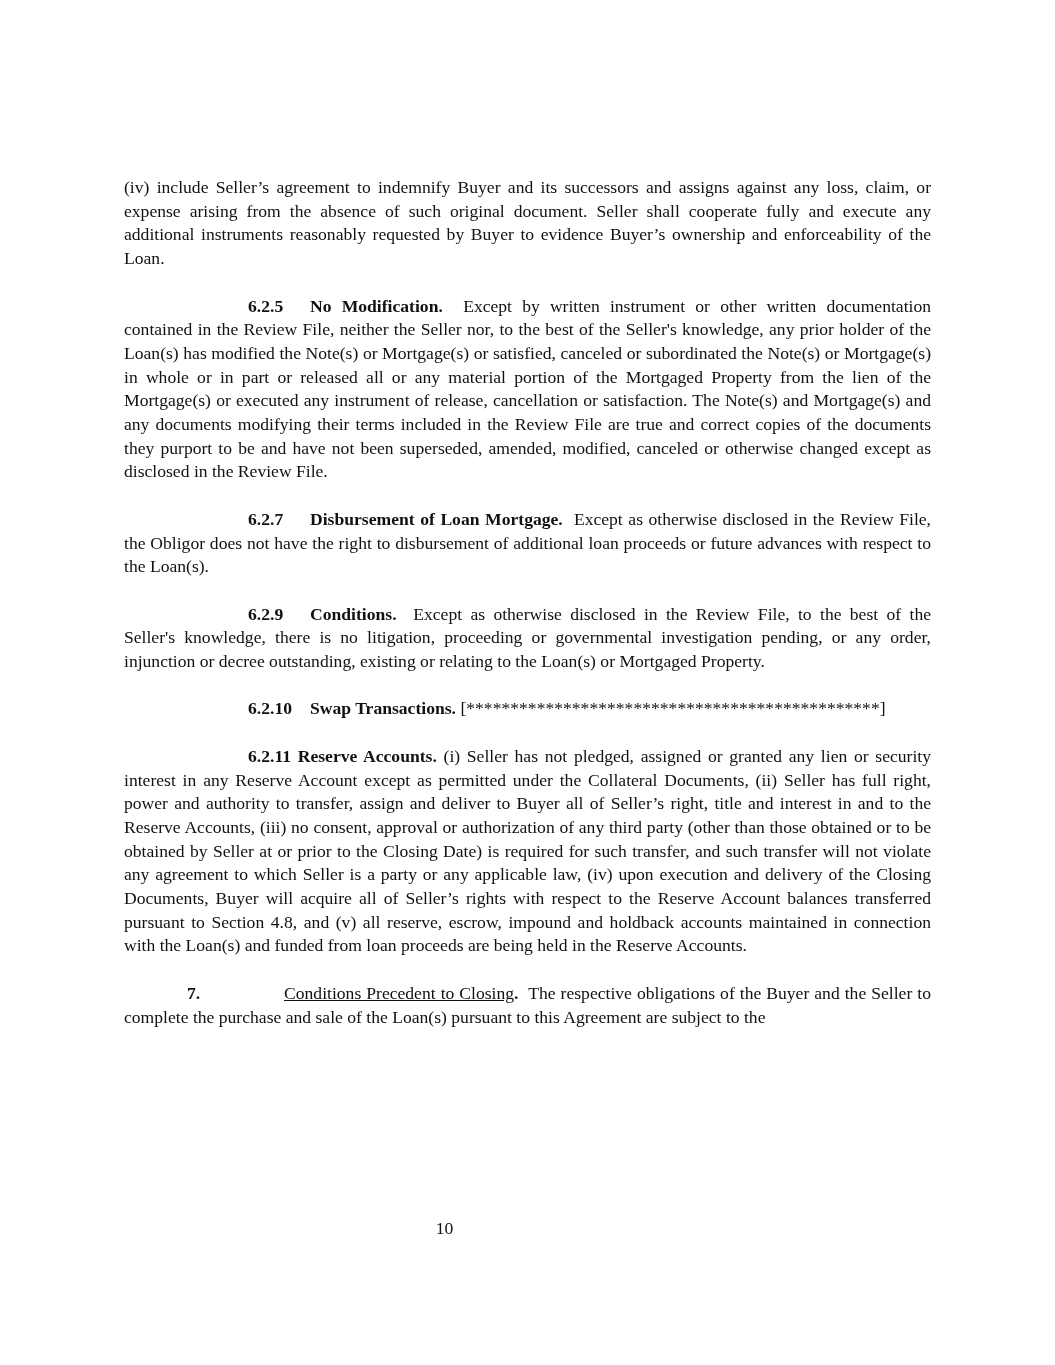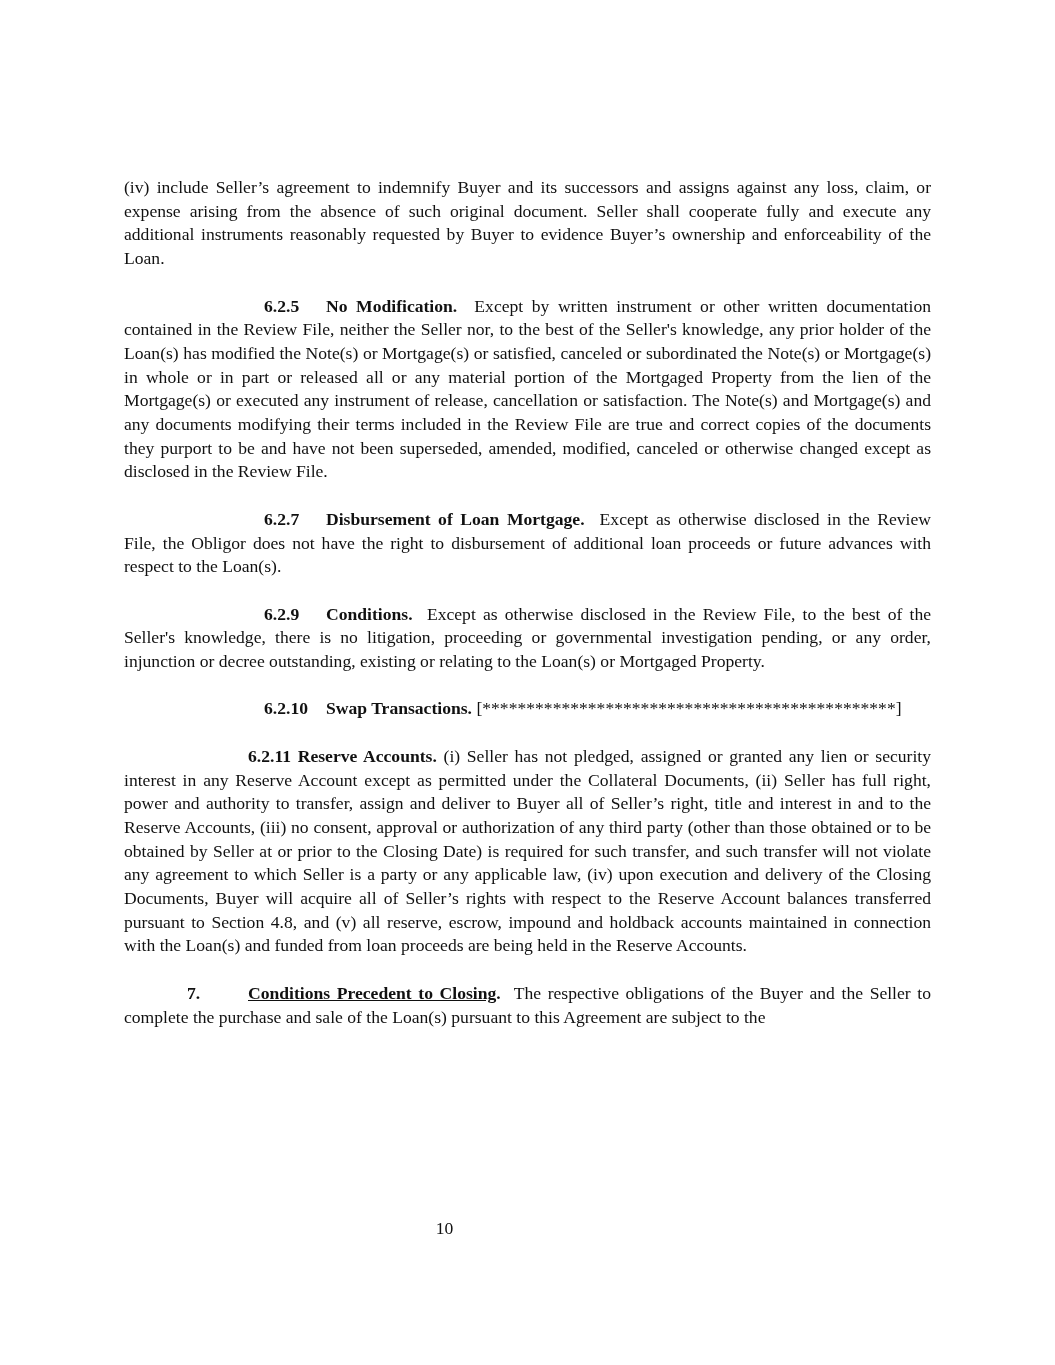--- a/index.html
+++ b/index.html
@@ -28,35 +28,35 @@
       text-align: justify;
       text-align-last: left;
     }
     .para { margin-bottom: 23.7px; }
     .indent { text-indent: 124px; }
     .num {
       font-weight: bold;
       display: inline-block;
       text-indent: 0;
       width: 62px;
-      margin-left: 16px;
     }
     .num-wide { width: 62px; }
     .title { font-weight: bold; }
     .swap-line { text-align: center; }
     .sec7 { text-indent: 63px; }
     .sec7 .num7 {
       font-weight: bold;
       display: inline-block;
       text-indent: 0;
       width: 61px;
     }
     .sec7 .title7 {
-      font-weight: bold;
+      font-weight: normal;
       text-decoration: underline;
+      margin-left: 36px;
     }
     .page-number {
       position: absolute;
       left: 0;
       width: 889px;
       top: 1218px;
       text-align: center;
       font-size: 17.6px;
       font-family: "Liberation Serif", "DejaVu Serif", serif;
     }

